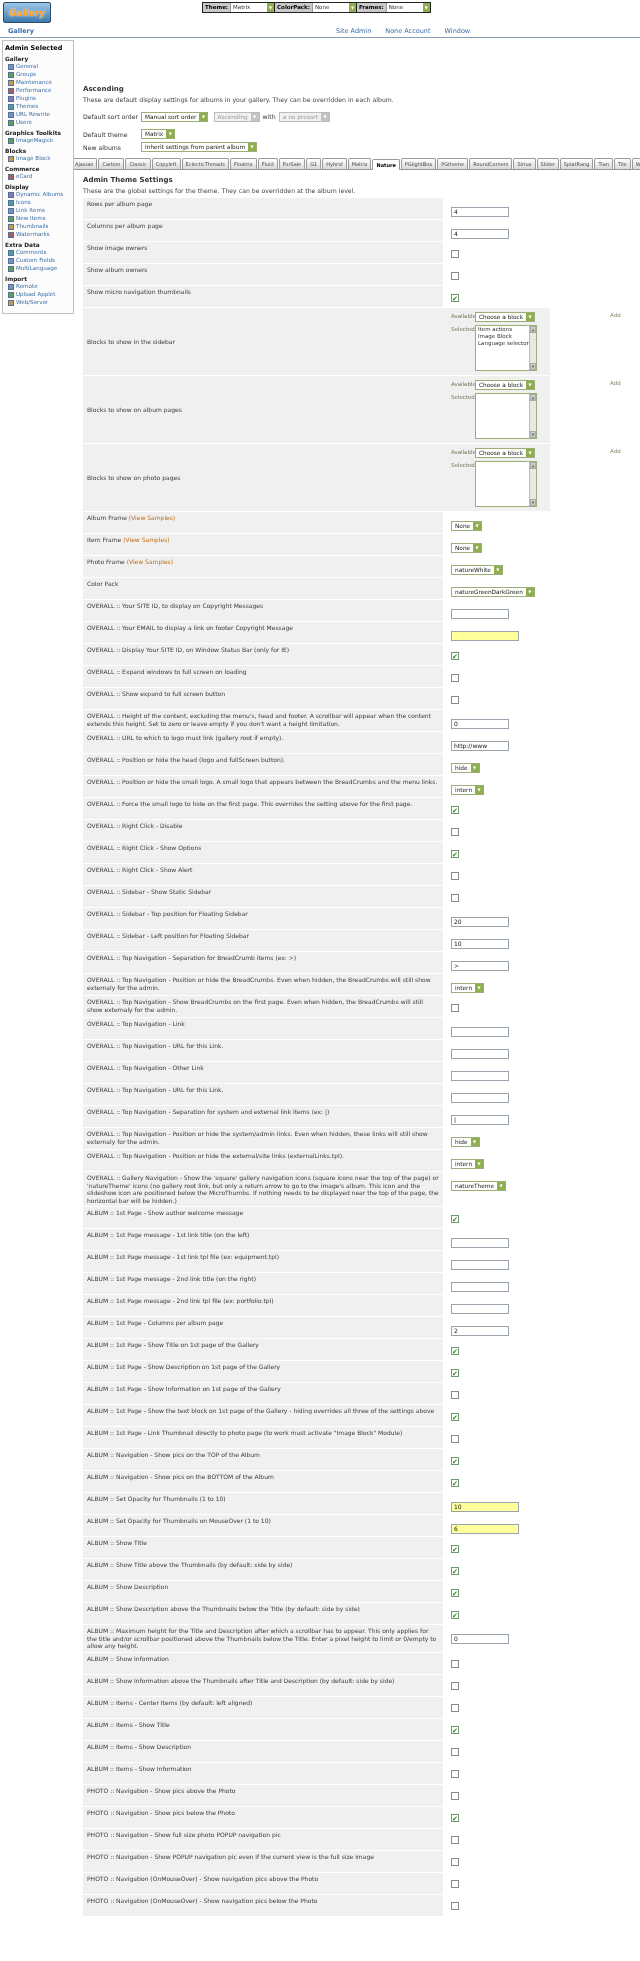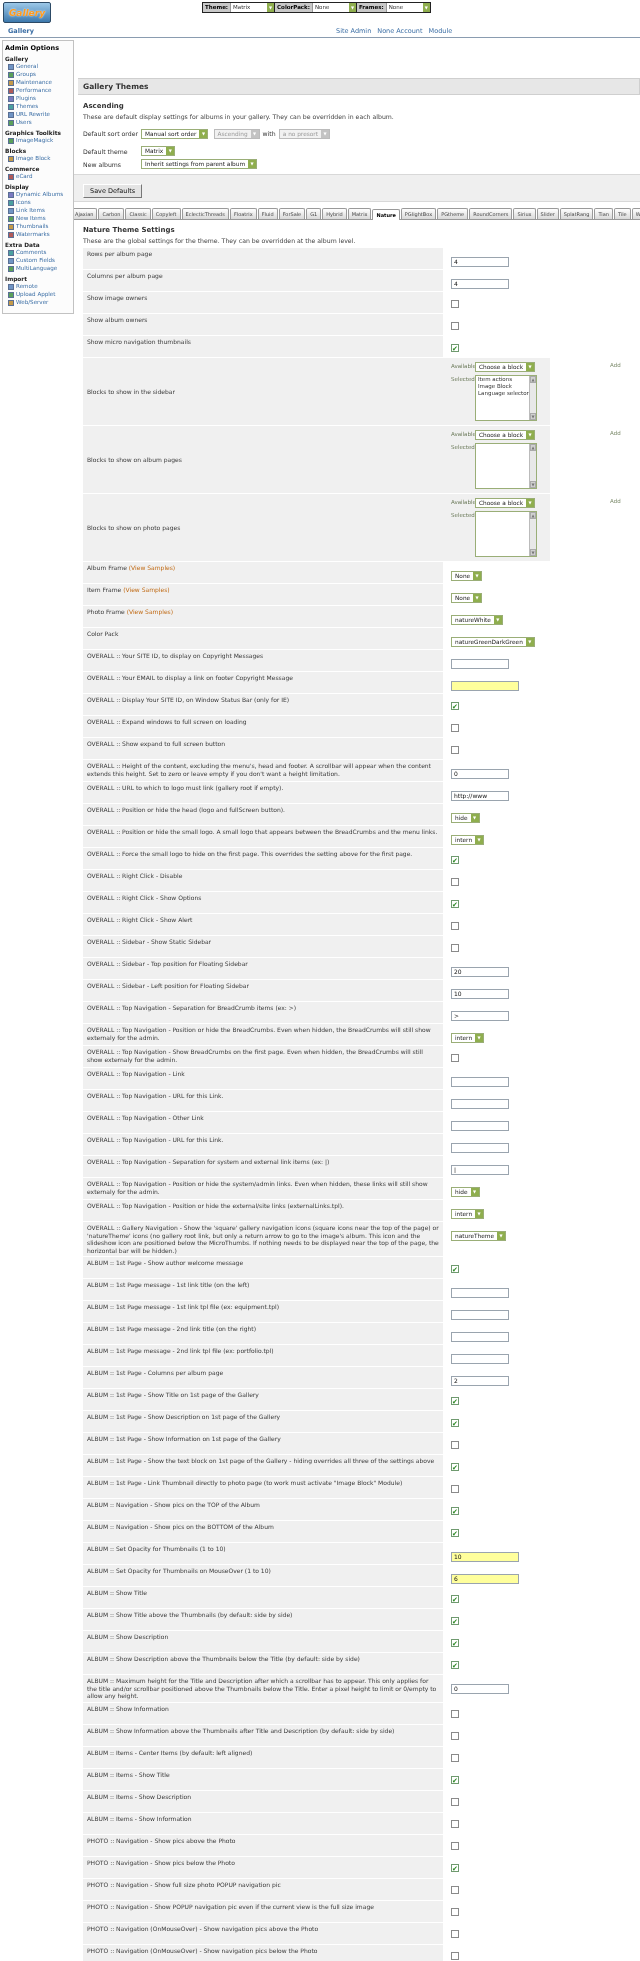--- a/index.html
+++ b/index.html
@@ -25,21 +25,21 @@
   .selgrp { display:flex; border-right:1px solid #222; }
   .selgrp:last-child { border-right:none; }
   .tslabel { background:#c9c9c9; color:#000; font-size:5.5px; font-weight:bold; padding:1px 2px; line-height:7px; }
   .tssel { background:#fff; font-size:5.5px; line-height:7px; padding:1px 2px; width:44px; position:relative; border-left:1px solid #999; }
   .tssel .ar2 { position:absolute; right:0; top:0; bottom:0; width:7px; background:#8fae4e; color:#fff; font-size:4px; text-align:center; line-height:9px; }
 
   
   .crumbbar { height:12px; border-bottom:1px solid #8a9cb0; position:relative; font-size:6.5px; line-height:11px; }
   .crumbbar .left { position:absolute; left:8px; font-weight:bold; }
   .crumbbar .right { position:absolute; left:336px; }
-  .crumbbar .right span { margin-right:6px; }
+  .crumbbar .right span { margin-right:14px; }
 
   
   .sidebar {
     position:absolute; left:2px; top:40px; width:72px;
     background:#fcfcfc; border:1px solid #c2c2c2; padding:2px 2px 6px 2px;
   }
   .sidebar h3 { font-size:6.5px; color:#000; margin:1px 0 3px 0; }
   .sidebar h4 { font-size:5.8px; color:#222; margin:4px 0 1px 0; }
   .sbitem { display:flex; align-items:center; margin:1px 0 1px 3px; }
   .mini-icon { width:6px; height:6px; border:1px solid #5a6f94; margin-right:2px; flex:none; }
@@ -127,25 +127,25 @@
       </div>
       <div class="selgrp">
         <span class="tslabel">Frames:</span>
         <span class="tssel"><span>None</span><span class="ar2">▼</span></span>
       </div>
     </div>
 </div>
 
 <div class="crumbbar">
   <span class="left lnk">Gallery</span>
-  <span class="right"><span class="lnk">Site Admin</span><span class="lnk">None Account</span><span class="lnk">Module</span></span>
+  <span class="right"><span class="lnk">Site Admin</span><span class="lnk">None Account</span><span class="lnk">Window</span></span>
 </div>
 
 <div class="sidebar">
-  <h3>Admin Options</h3>
+  <h3>Admin Selected</h3>
   <div id="sidebar-sections">
       <h4>Gallery</h4>
       <div class="sbitem">
         <span class="mini-icon" style="background: rgb(111, 148, 196);"></span>
         <a>General</a>
       </div>
       <div class="sbitem">
         <span class="mini-icon" style="background: rgb(90, 160, 90);"></span>
         <a>Groups</a>
       </div>
@@ -236,21 +236,20 @@
         <a>Upload Applet</a>
       </div>
       <div class="sbitem">
         <span class="mini-icon" style="background: rgb(196, 154, 74);"></span>
         <a>Web/Server</a>
       </div>
     </div>
 </div>
 
 <div class="main">
-  <div class="pagetitle">Gallery Themes</div>
   <div class="panel">
     <h2>Ascending</h2>
     <div class="desc">These are default display settings for albums in your gallery. They can be overridden in each album.</div>
 
     <div class="defrow">
       <span class="dlabel">Default sort order</span>
       <span class="sel">
           <span class="sv">Manual sort order</span>
           <span class="ar">▼</span>
         </span>&nbsp;
@@ -274,23 +273,20 @@
     </div>
 
     <div class="defrow">
       <span class="dlabel">New albums</span>
       <span class="sel">
           <span class="sv">Inherit settings from parent album</span>
           <span class="ar">▼</span>
         </span>
     </div>
 
-    <div class="saveband">
-      <button class="btn">Save Defaults</button>
-    </div>
 
     <div class="tabs" id="theme-tabs">
         <span class="tab">Ajaxian</span>
         <span class="tab">Carbon</span>
         <span class="tab">Classic</span>
         <span class="tab">Copyleft</span>
         <span class="tab">EclecticThreads</span>
         <span class="tab">Floatrix</span>
         <span class="tab">Fluid</span>
         <span class="tab">ForSale</span>
@@ -302,21 +298,21 @@
         <span class="tab">PGtheme</span>
         <span class="tab">RoundCorners</span>
         <span class="tab">Siriux</span>
         <span class="tab">Slider</span>
         <span class="tab">SplatRang</span>
         <span class="tab">Tian</span>
         <span class="tab">Tile</span>
         <span class="tab">WordpressEmbedded</span>
       </div>
 
-    <h2 style="margin-top:6px;">Nature Theme Settings</h2>
+    <h2 style="margin-top:6px;">Admin Theme Settings</h2>
     <div class="desc">These are the global settings for the theme. They can be overridden at the album level.</div>
 
     <div class="srows" id="settings-rows">
         <div class="srow">
           <div class="slabel">Rows per album page</div>
           <div class="sctl"><input class="ti" value="4" style=""></div>
         </div>
         <div class="srow">
           <div class="slabel">Columns per album page</div>
           <div class="sctl"><input class="ti" value="4" style=""></div>

